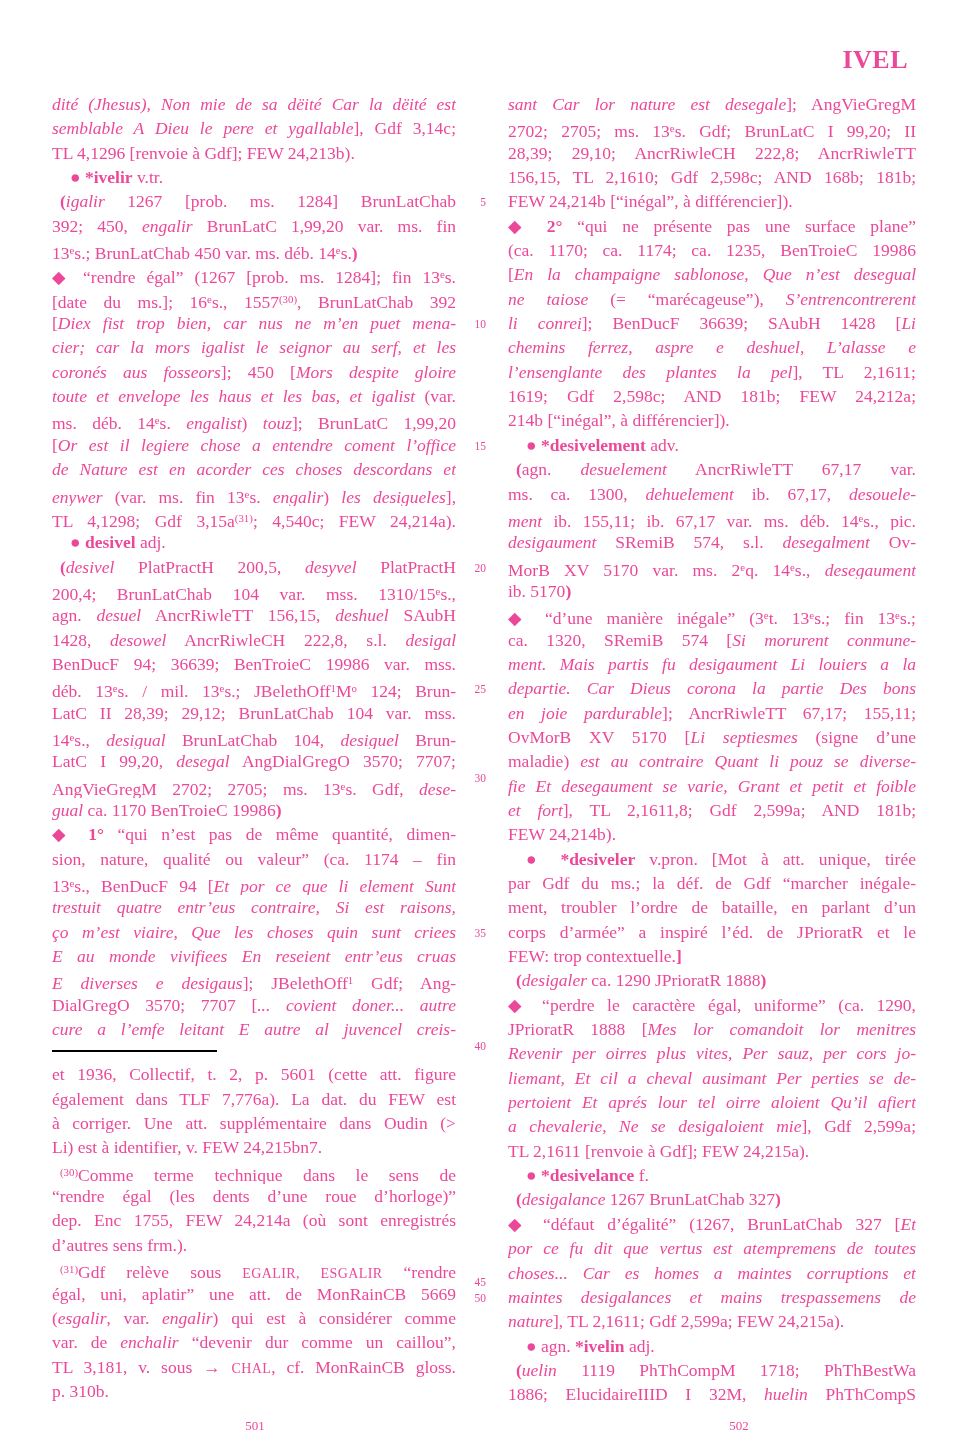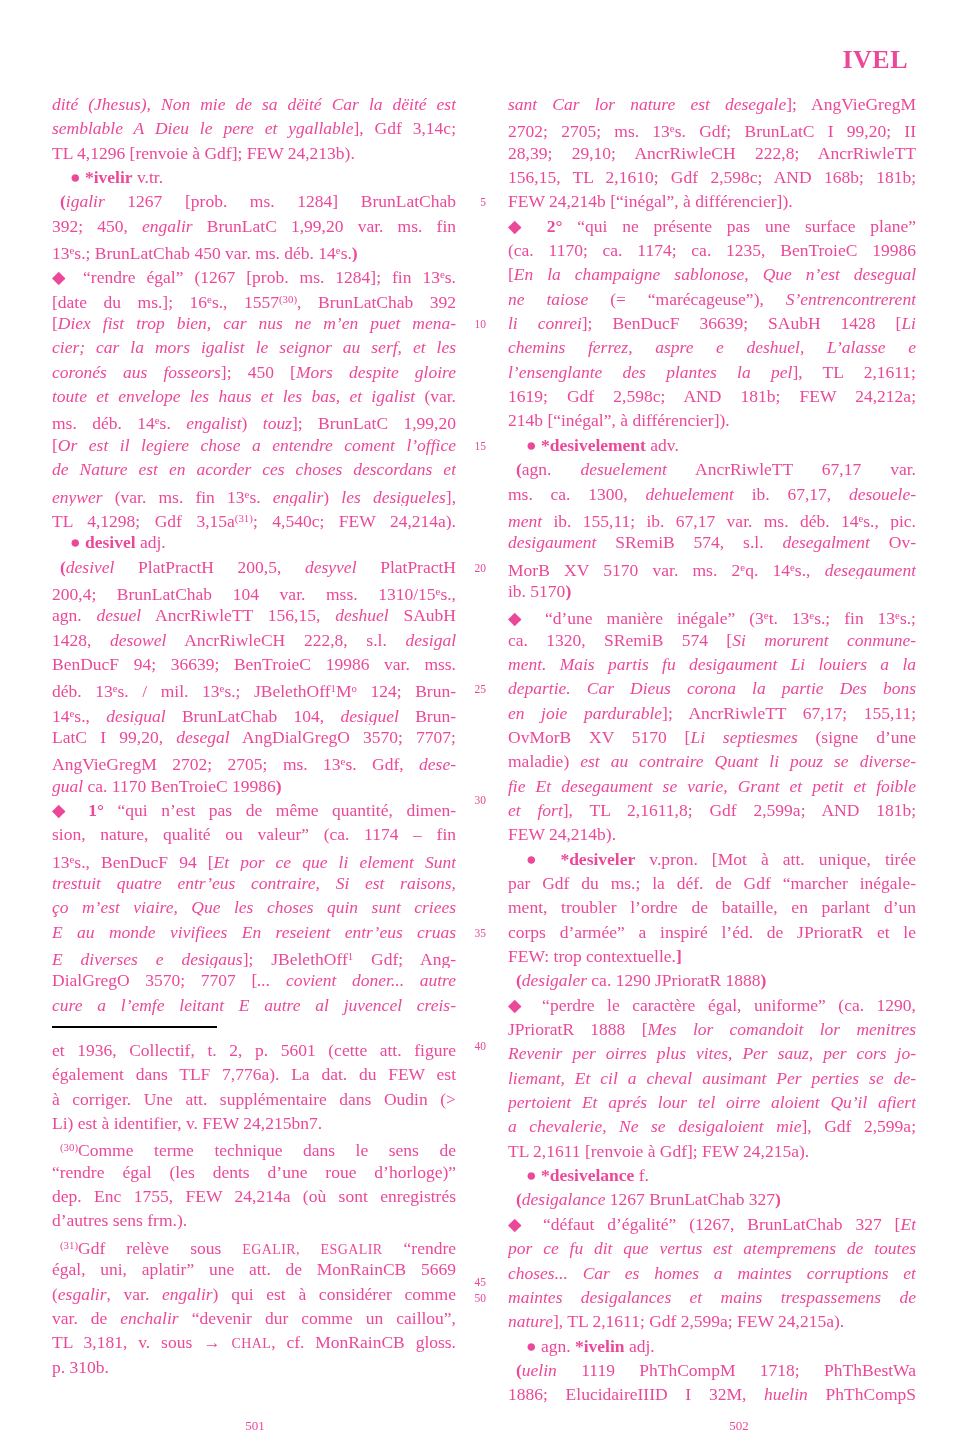--- a/index.html
+++ b/index.html
@@ -67,20 +67,21 @@
         <div class="tl"><span class="g-i">de Nature est en acorder ces choses descordans et</span></div>
         <div class="tl"><span class="g-i">enywer</span><span class="g-n"> (var. ms. fin 13</span><span class="g-s">e</span><span class="g-n">s. </span><span class="g-i">engalir</span><span class="g-n">) </span><span class="g-i">les desigueles</span><span class="g-n">],</span></div>
         <div class="tl"><span class="g-n">TL 4,1298; Gdf 3,15a</span><span class="g-s">(31)</span><span class="g-n">; 4,540c; FEW 24,214a).</span></div>
         <div class="tl in1 end"><span class="g-n">● </span><span class="g-b">desivel</span><span class="g-n"> adj.</span></div>
         <div class="tl in2"><span class="g-b">(</span><span class="g-i">desivel</span><span class="g-n"> PlatPractH 200,5, </span><span class="g-i">desyvel</span><span class="g-n"> PlatPractH</span></div>
         <div class="tl"><span class="g-n">200,4; BrunLatChab 104 var. mss. 1310/15</span><span class="g-s">e</span><span class="g-n">s.,</span></div>
         <div class="tl"><span class="g-n">agn. </span><span class="g-i">desuel</span><span class="g-n"> AncrRiwleTT 156,15, </span><span class="g-i">deshuel</span><span class="g-n"> SAubH</span></div>
         <div class="tl"><span class="g-n">1428, </span><span class="g-i">desowel</span><span class="g-n"> AncrRiwleCH 222,8, s.l. </span><span class="g-i">desigal</span></div>
         <div class="tl"><span class="g-n">BenDucF 94; 36639; BenTroieC 19986 var. mss.</span></div>
         <div class="tl"><span class="g-n">déb. 13</span><span class="g-s">e</span><span class="g-n">s. / mil. 13</span><span class="g-s">e</span><span class="g-n">s.; JBelethOff</span><span class="g-s">1</span><span class="g-n">M</span><span class="g-s">o</span><span class="g-n"> 124; Brun-</span></div>
+        <div class="tl"><span class="g-n">LatC II 28,39; 29,12; BrunLatChab 104 var. mss.</span></div>
         <div class="tl"><span class="g-n">14</span><span class="g-s">e</span><span class="g-n">s., </span><span class="g-i">desigual</span><span class="g-n"> BrunLatChab 104, </span><span class="g-i">desiguel</span><span class="g-n"> Brun-</span></div>
         <div class="tl"><span class="g-n">LatC I 99,20, </span><span class="g-i">desegal</span><span class="g-n"> AngDialGregO 3570; 7707;</span></div>
         <div class="tl"><span class="g-n">AngVieGregM 2702; 2705; ms. 13</span><span class="g-s">e</span><span class="g-n">s. Gdf, </span><span class="g-i">dese-</span></div>
         <div class="tl end"><span class="g-i">gual</span><span class="g-n"> ca. 1170 BenTroieC 19986</span><span class="g-b">)</span></div>
         <div class="tl"><span class="g-n">◆ </span><span class="g-b">1°</span><span class="g-n"> “qui n’est pas de même quantité, dimen-</span></div>
         <div class="tl"><span class="g-n">sion, nature, qualité ou valeur” (ca. 1174 – fin</span></div>
         <div class="tl"><span class="g-n">13</span><span class="g-s">e</span><span class="g-n">s., BenDucF 94 [</span><span class="g-i">Et por ce que li element Sunt</span></div>
         <div class="tl"><span class="g-i">trestuit quatre entr’eus contraire, Si est raisons,</span></div>
         <div class="tl"><span class="g-i">ço m’est viaire, Que les choses quin sunt criees</span></div>
         <div class="tl"><span class="g-i">E au monde vivifiees En reseient entr’eus cruas</span></div>
@@ -106,21 +107,21 @@
         <div class="tl end"><span class="g-n">p. 310b.</span></div>
       </div>
   </div>
 
   <div id="gutter">
       <div class="gutter-num" style="top: 196.4px;">5</div>
       <div class="gutter-num" style="top: 318.15px;">10</div>
       <div class="gutter-num" style="top: 439.9px;">15</div>
       <div class="gutter-num" style="top: 561.65px;">20</div>
       <div class="gutter-num" style="top: 683.4px;">25</div>
-      <div class="gutter-num" style="top: 794px;">30</div>
+      <div class="gutter-num" style="top: 772px;">30</div>
       <div class="gutter-num" style="top: 926.9px;">35</div>
       <div class="gutter-num" style="top: 1040px;">40</div>
       <div class="gutter-num" style="top: 1236px; margin-top: 40px;">45</div>
       <div class="gutter-num" style="top: 1292.15px;">50</div>
     </div>
 
   <div class="col col-right">
     <div id="right-body">
         <div class="tl"><span class="g-i">sant Car lor nature est desegale</span><span class="g-n">]; AngVieGregM</span></div>
         <div class="tl"><span class="g-n">2702; 2705; ms. 13</span><span class="g-s">e</span><span class="g-n">s. Gdf; BrunLatC I 99,20; II</span></div>

